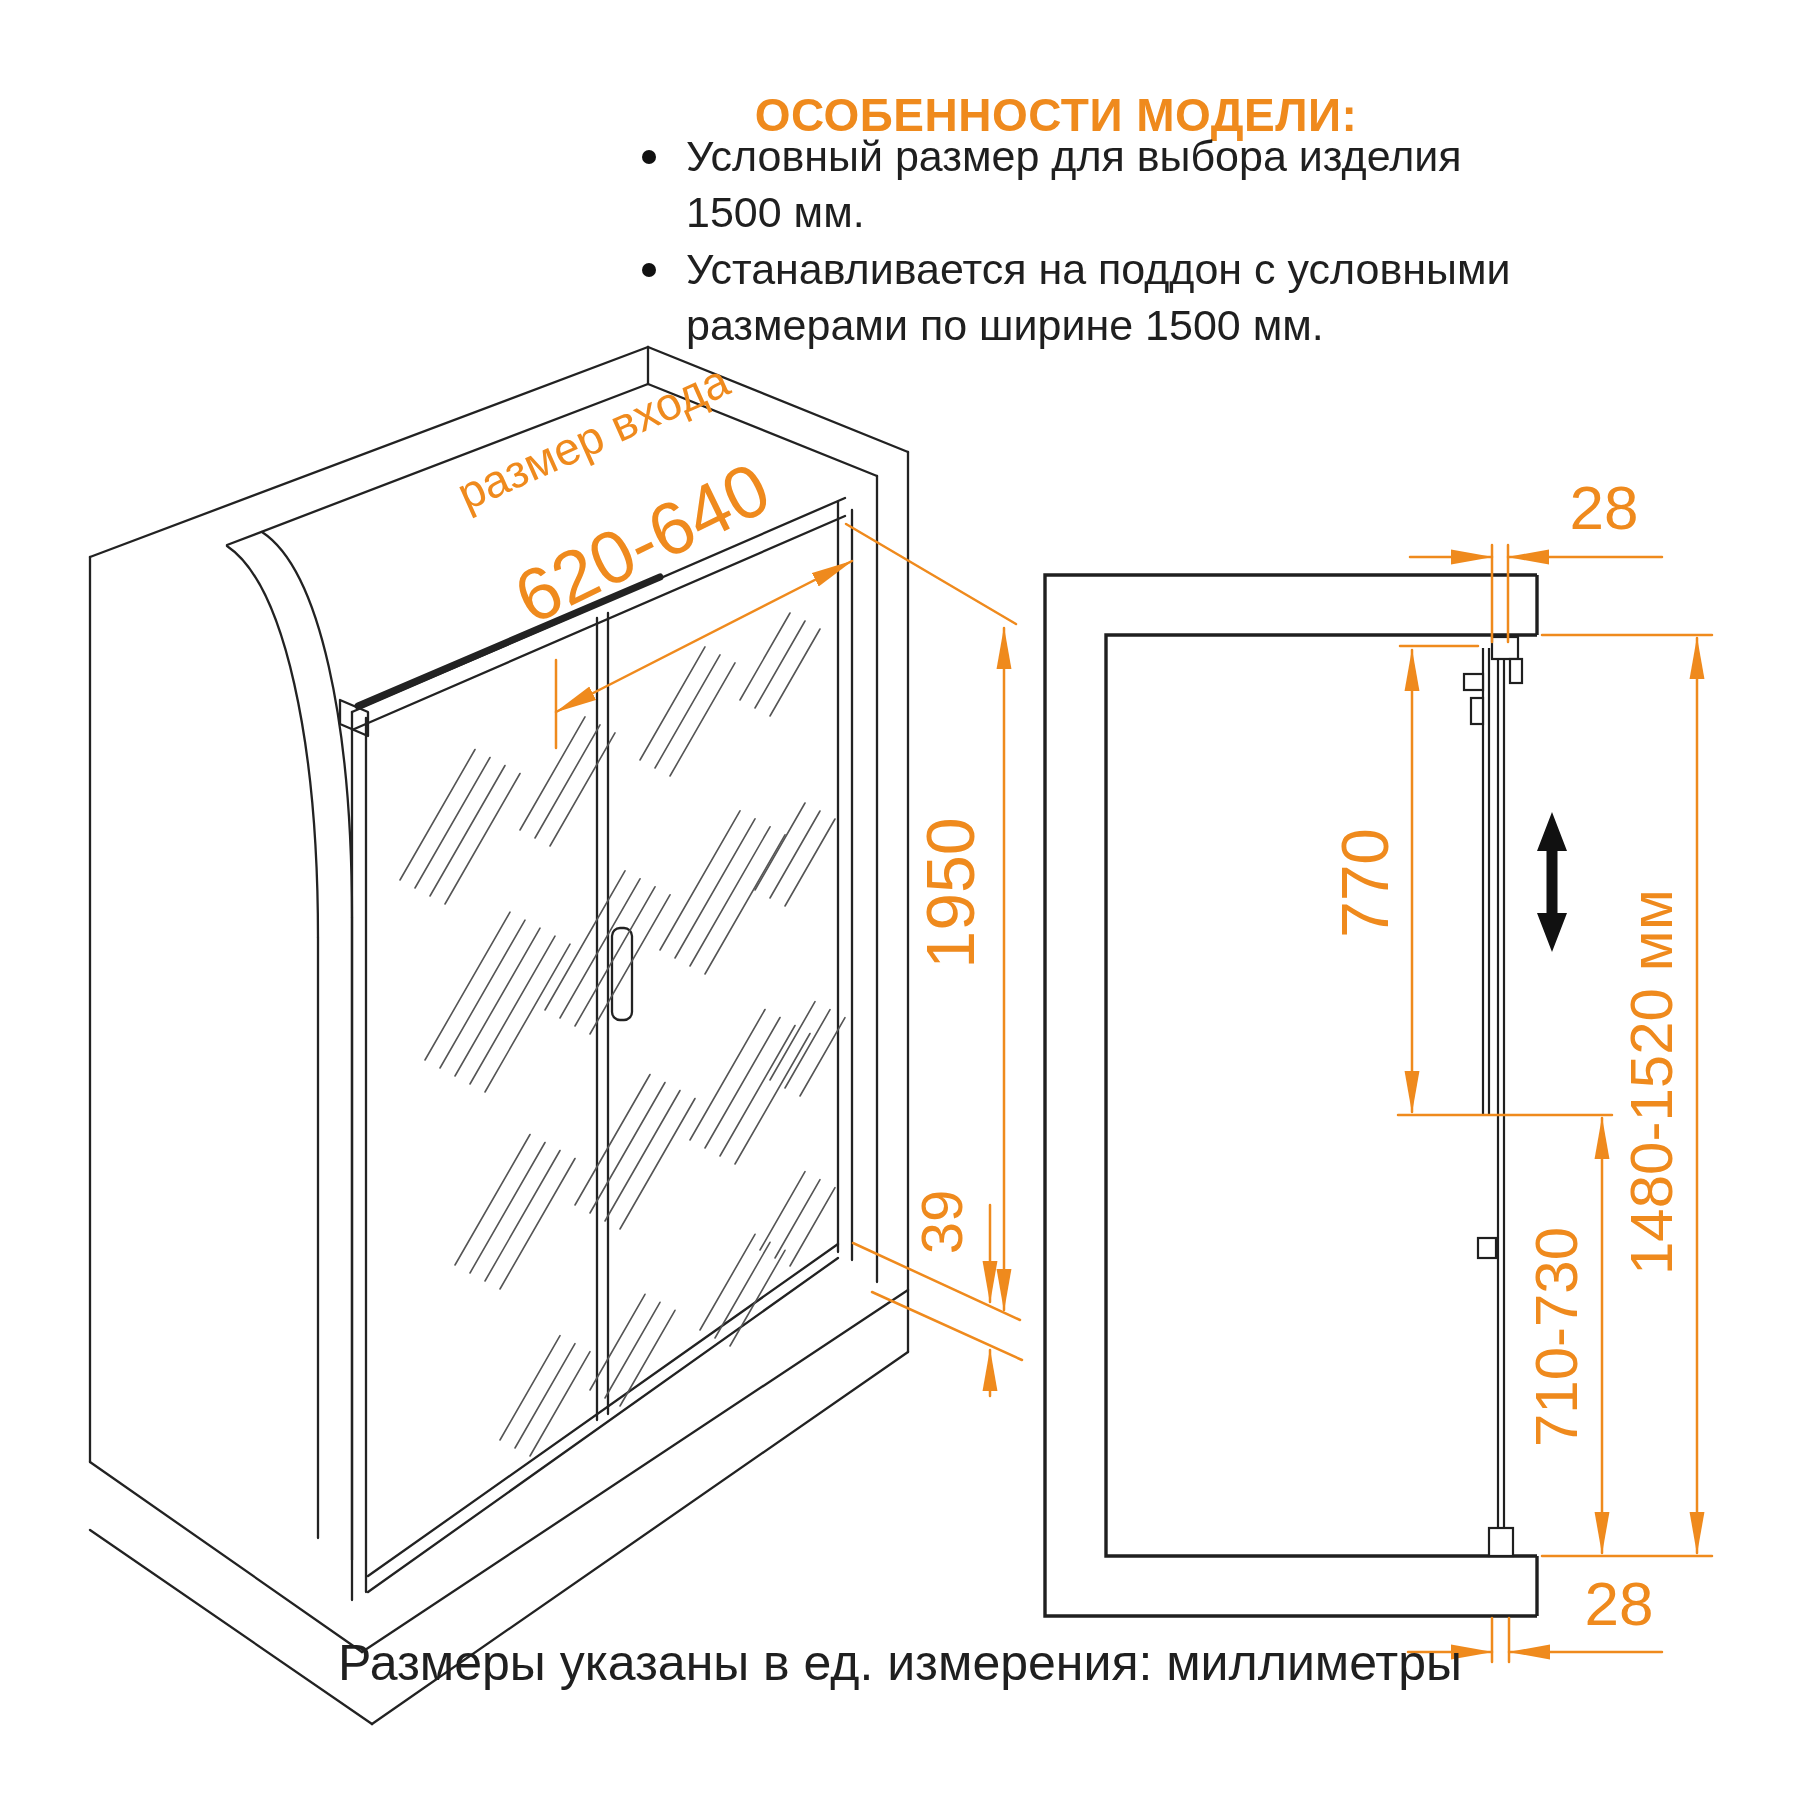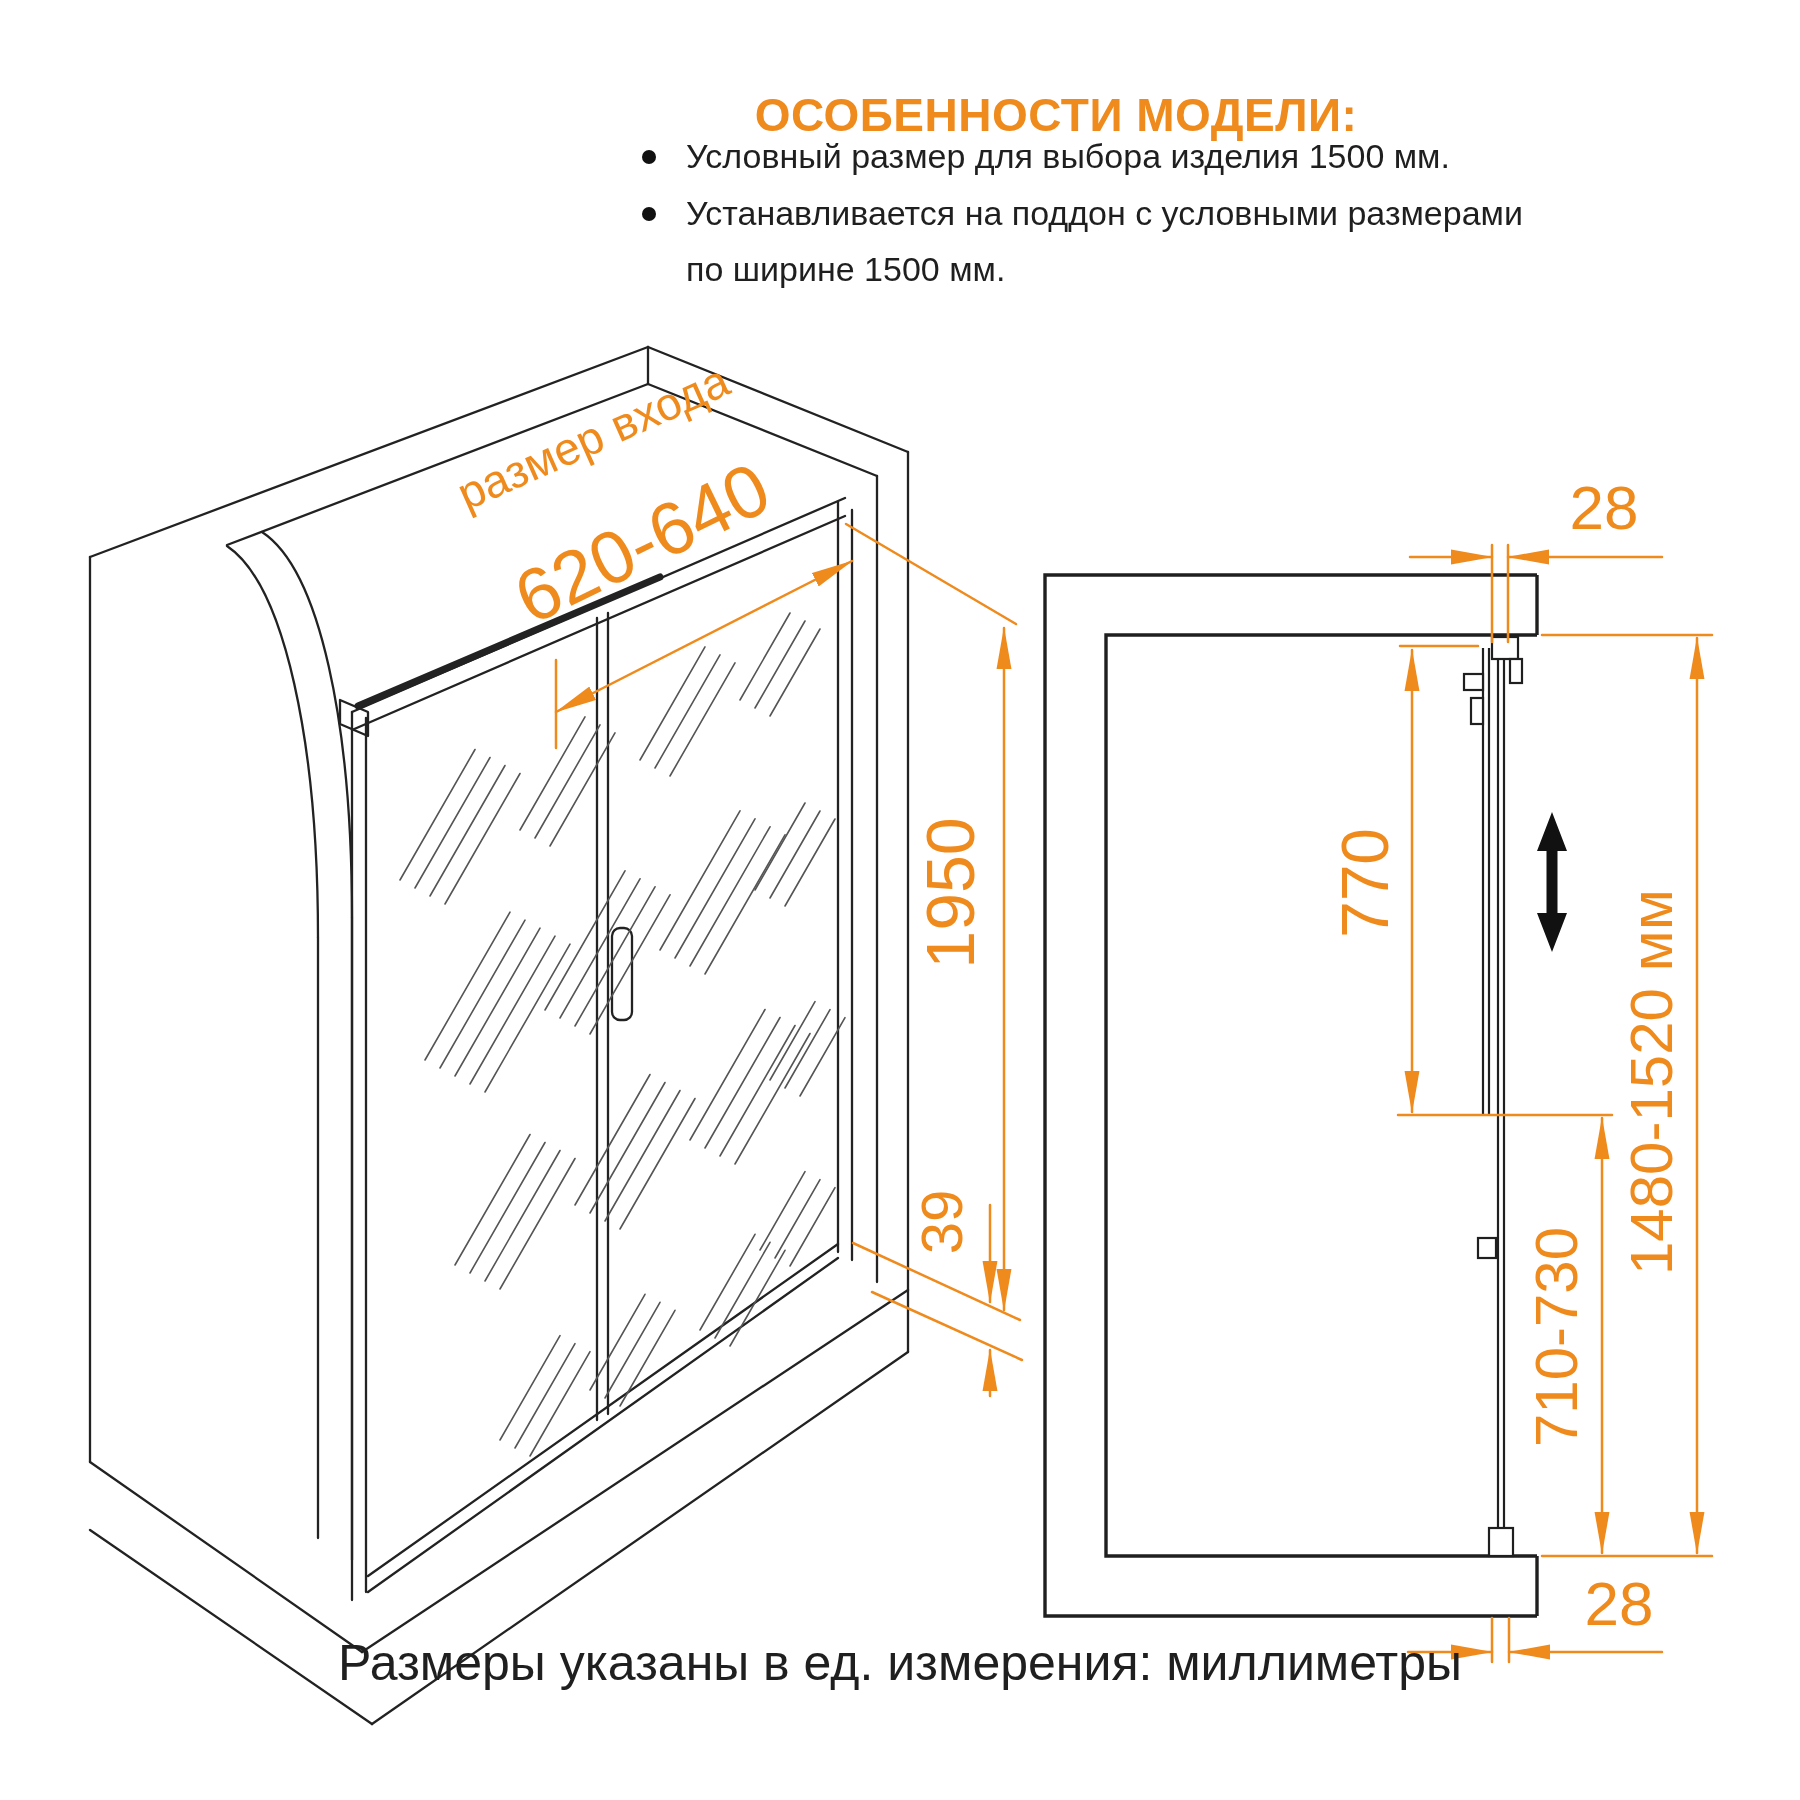--- a/index.html
+++ b/index.html
@@ -5,21 +5,21 @@
   html,body{margin:0;padding:0;}
   body{
     width:1800px;height:1800px;position:relative;background:#ffffff;
     font-family:"Liberation Sans",sans-serif;overflow:hidden;
     --accent:#EF8A1D; --ink:#1F1F1F;
   }
   #art{position:absolute;left:0;top:0;width:1800px;height:1800px;}
   .hdr{position:absolute;left:1056px;top:60px;transform:translateX(-50%);
        color:var(--accent);font-weight:bold;font-size:46px;letter-spacing:.5px;white-space:nowrap;margin-top:28px;}
   .bullets{position:absolute;left:628px;top:128px;width:900px;margin:0;padding:0;list-style:none;
-       color:var(--ink);font-size:34px;line-height:56px;}
+       color:var(--ink);font-size:43px;line-height:56px;}
   .bullets li{position:relative;padding-left:58px;margin:0 0 1px 0;}
   .bullets li::before{content:"";position:absolute;left:14px;top:22px;width:14px;height:14px;
        border-radius:50%;background:#111;}
   .dim{position:absolute;color:var(--accent);white-space:nowrap;font-weight:400;}
   .r90{transform:translate(-50%,-50%) rotate(-90deg);}
   .r24{transform:translate(-50%,-50%) rotate(-24deg);}
   .r26{transform:translate(-50%,-50%) rotate(-26deg);}
   .flat{transform:translate(-50%,-50%);margin-left:12px;}
   .foot{position:absolute;left:900px;top:1634px;transform:translateX(-50%);
        color:var(--ink);font-size:50px;white-space:nowrap;}

